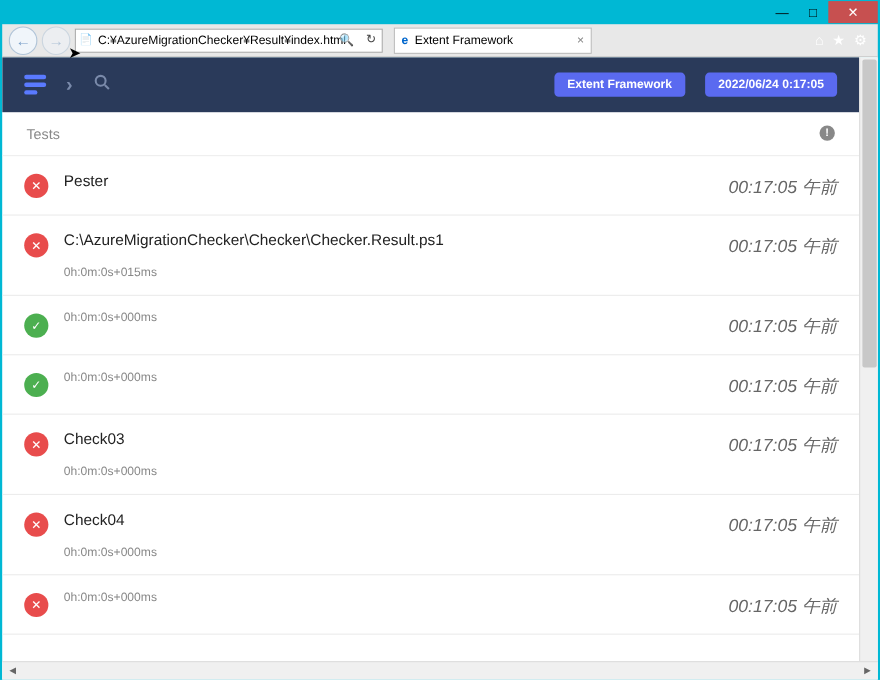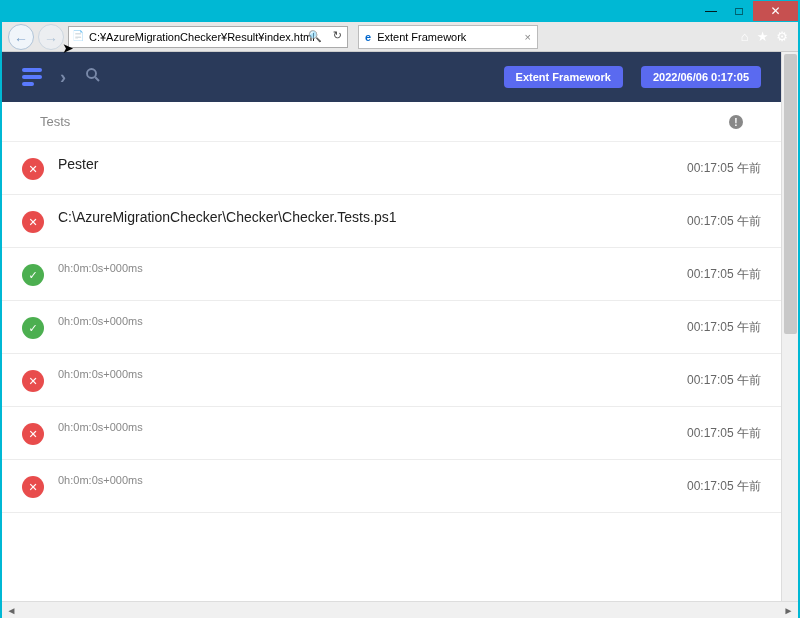--- a/index.html
+++ b/index.html
@@ -34,33 +34,33 @@
     .app-header { height: 50px; background: #2a3a5a; display: flex; align-items: center; padding: 0 20px; gap: 18px; }
     .logo { display: flex; flex-direction: column; gap: 3px; }
     .logo-bar { width: 20px; height: 4px; background: #5a7aff; border-radius: 3px; }
     .logo-bar.short { width: 12px; }
     .hdr-chevron { color: #7a8aaa; font-size: 18px; font-weight: bold; cursor: pointer; }
     .hdr-search { color: #7a8aaa; font-size: 18px; cursor: pointer; }
     .hdr-spacer { flex: 1; }
     .pill { background: #5a6af0; color: #fff; padding: 5px 12px; border-radius: 4px; font-size: 11px; font-weight: 600; cursor: pointer; }
     
     
-    .tests-header { display: flex; align-items: flex-end; justify-content: space-between; padding: 12px 38px; color: #888; font-size: 13px; border-bottom: 1px solid #eee; }
+    .tests-header { display: flex; align-items: flex-start; justify-content: space-between; padding: 12px 22px; color: #888; font-size: 13px; border-bottom: 1px solid #eee; }
     .info-icon { width: 14px; height: 14px; border-radius: 50%; background: #888; color: #fff; font-size: 10px; display: flex; align-items: center; justify-content: center; font-weight: bold; cursor: pointer; }
     
     
     .tests-list { flex: 1; overflow: hidden; }
     .test-row { display: flex; align-items: flex-start; padding: 14px 20px; border-bottom: 1px solid #ececec; gap: 14px; cursor: pointer; }
     .status-dot { width: 22px; height: 22px; border-radius: 50%; display: flex; align-items: center; justify-content: center; color: #fff; font-size: 11px; flex-shrink: 0; margin-top: 2px; }
     .status-fail { background: #e84c4c; }
     .status-pass { background: #4CAF50; }
     .test-body { flex: 1; display: flex; flex-direction: column; gap: 16px; }
     .test-name { font-size: 14px; color: #222; font-weight: 500; }
     .test-duration { font-size: 11px; color: #888; }
-    .test-time { font-size: 12px; color: #666; white-space: nowrap; margin-top: 4px; }
+    .test-time { font-size: 16px; color: #666; white-space: nowrap; margin-top: 4px; font-style: italic; }
     
     
     .vscroll { width: 17px; background: #f0f0f0; border-left: 1px solid #ddd; position: relative; }
     .vthumb { position: absolute; top: 2px; left: 2px; width: 13px; height: 280px; background: #c8c8c8; border-radius: 2px; }
     .hscroll { height: 17px; background: #f0f0f0; border-top: 1px solid #ddd; display: flex; align-items: center; justify-content: space-between; padding: 0 2px; }
     .harrow { width: 15px; text-align: center; font-size: 10px; color: #666; }
   </style>
 </head>
 <body>
 
@@ -106,67 +106,70 @@
           </div>
           <span class="hdr-chevron">›</span>
           <span class="hdr-search">
             <svg width="18" height="18" viewBox="0 0 24 24" fill="none" stroke="#7a8aaa" stroke-width="2.5">
                 <circle cx="10" cy="10" r="6"></circle>
                 <line x1="15" y1="15" x2="20" y2="20"></line>
               </svg>
           </span>
           <div class="hdr-spacer"></div>
           <div class="pill">Extent Framework</div>
-          <div class="pill">2022/06/06 0:17:05</div>
+          <div class="pill">2022/06/24 0:17:05</div>
         </div>
 
         <div class="tests-header">
           <span>Tests</span>
           <span class="info-icon">!</span>
         </div>
 
         <div class="tests-list" id="tests-list">
             <div class="test-row">
               <div class="status-dot status-fail">✕</div>
               <div class="test-body">
                 <div class="test-name">Pester</div>
               </div>
               <div class="test-time">00:17:05 午前</div>
             </div>
             <div class="test-row">
               <div class="status-dot status-fail">✕</div>
               <div class="test-body">
-                <div class="test-name">C:\AzureMigrationChecker\Checker\Checker.Tests.ps1</div>
+                <div class="test-name">C:\AzureMigrationChecker\Checker\Checker.Result.ps1</div>
+                <div class="test-duration">0h:0m:0s+015ms</div>
               </div>
               <div class="test-time">00:17:05 午前</div>
             </div>
             <div class="test-row">
               <div class="status-dot status-pass">✓</div>
               <div class="test-body">
                 <div class="test-duration">0h:0m:0s+000ms</div>
               </div>
               <div class="test-time">00:17:05 午前</div>
             </div>
             <div class="test-row">
               <div class="status-dot status-pass">✓</div>
               <div class="test-body">
                 <div class="test-duration">0h:0m:0s+000ms</div>
               </div>
               <div class="test-time">00:17:05 午前</div>
             </div>
             <div class="test-row">
               <div class="status-dot status-fail">✕</div>
               <div class="test-body">
+                <div class="test-name">Check03</div>
                 <div class="test-duration">0h:0m:0s+000ms</div>
               </div>
               <div class="test-time">00:17:05 午前</div>
             </div>
             <div class="test-row">
               <div class="status-dot status-fail">✕</div>
               <div class="test-body">
+                <div class="test-name">Check04</div>
                 <div class="test-duration">0h:0m:0s+000ms</div>
               </div>
               <div class="test-time">00:17:05 午前</div>
             </div>
             <div class="test-row">
               <div class="status-dot status-fail">✕</div>
               <div class="test-body">
                 <div class="test-duration">0h:0m:0s+000ms</div>
               </div>
               <div class="test-time">00:17:05 午前</div>

